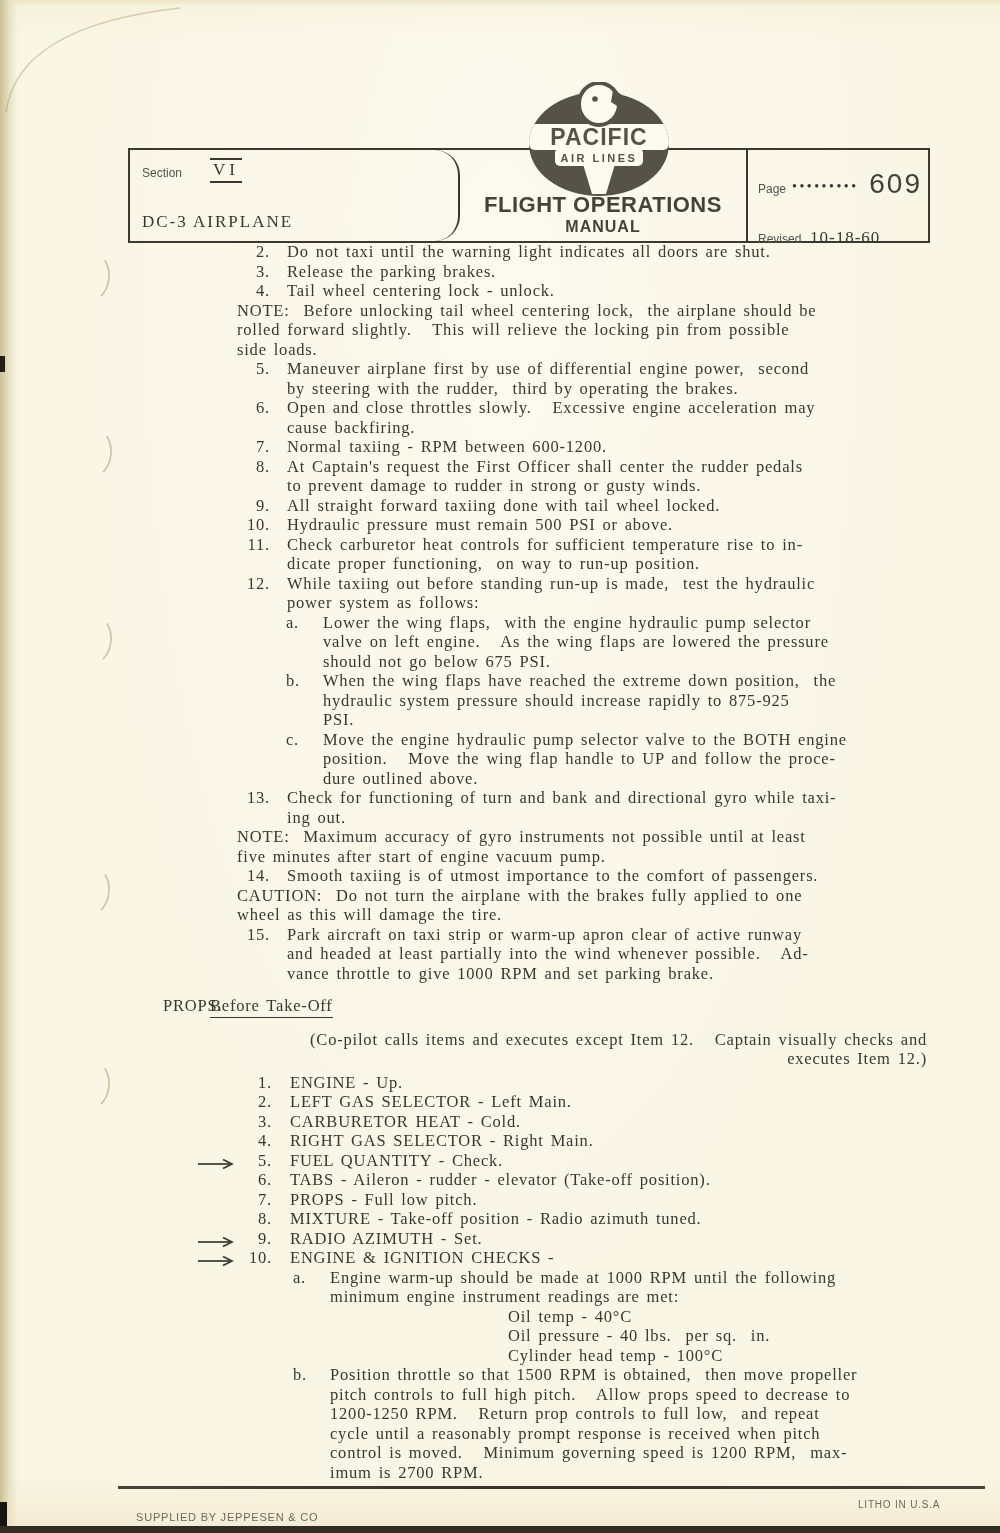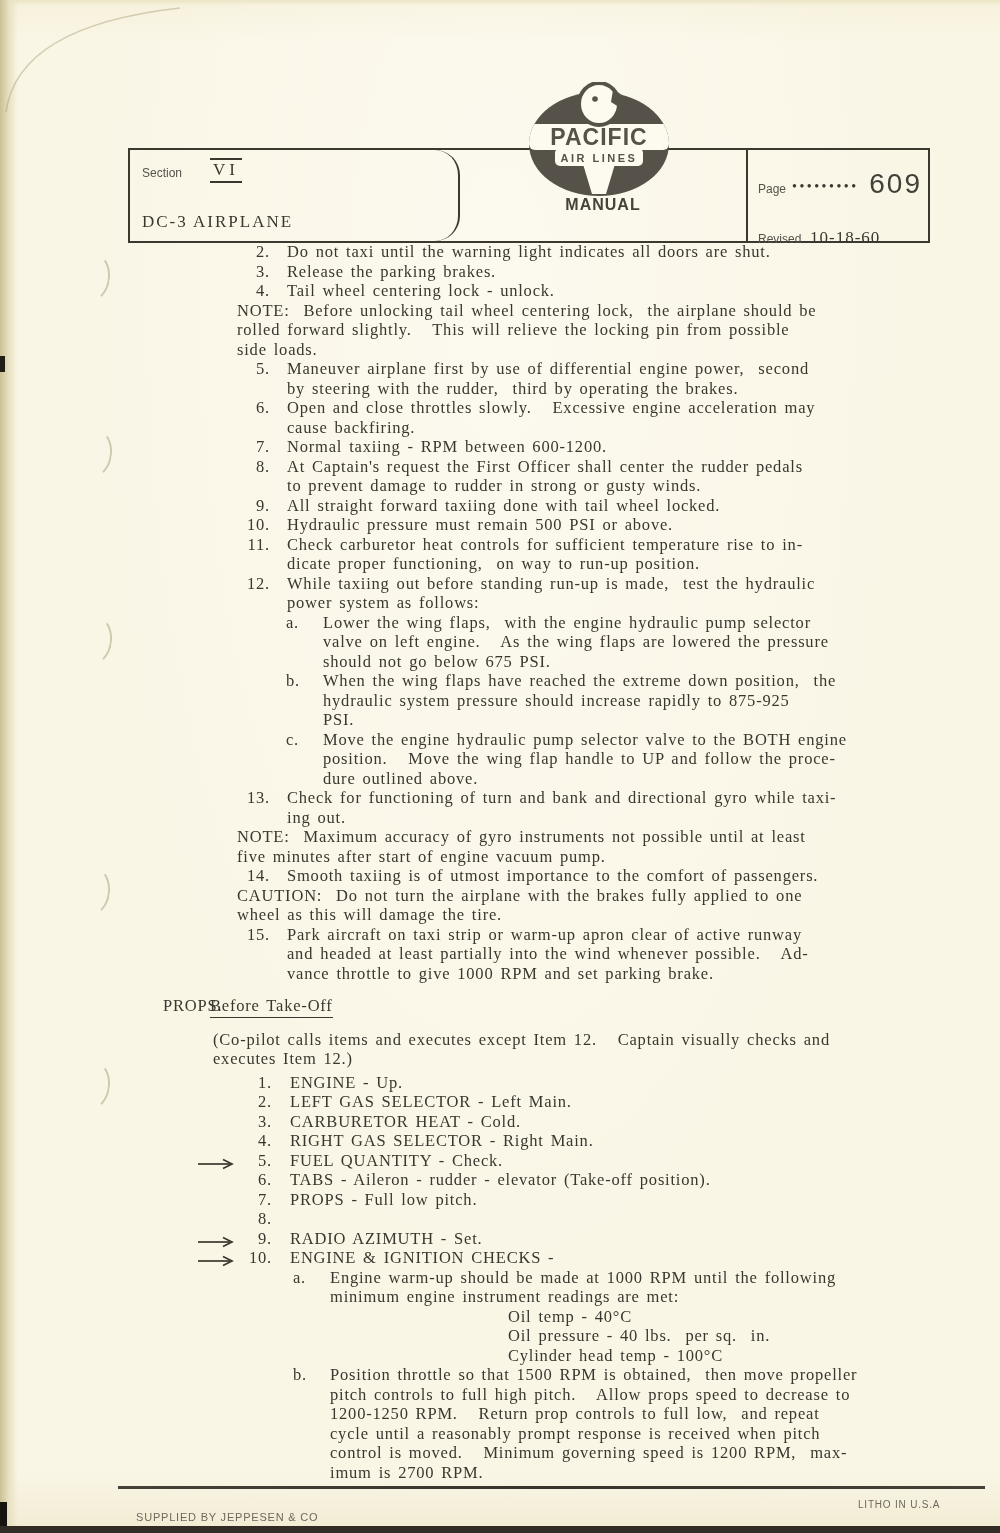--- a/index.html
+++ b/index.html
@@ -50,21 +50,21 @@
   .t-row{display:flex;}
   .t-num{width:33px;flex:none;text-align:right;}
   .t-txt{margin-left:17px;flex:none;}
   .t-note{margin-left:0;}
   .t-sub{display:flex;margin-left:49px;}
   .t-sub .s-ltr{width:20px;flex:none;}
   .t-sub .s-txt{margin-left:17px;flex:none;}
   .sec-head{margin:13px 0 0 -74px;display:flex;}
   .sec-num{width:46px;flex:none;}
   .sec-title{margin-left:1px;border-bottom:1.5px solid #3a372f;padding-bottom:1px;}
-  .intro{margin:12px 0 0 -24px;}
+  .intro{margin:12px 0 0 -24px;text-align:right;}
   .clist{margin-top:4px;}
   .c-row{display:flex;position:relative;}
   .c-num{width:35px;flex:none;text-align:right;}
   .c-txt{margin-left:18px;flex:none;}
   .arrow{position:absolute;left:-40px;top:4px;}
   .e-sub{display:flex;margin-left:56px;}
   .e-sub .s-ltr{width:20px;flex:none;}
   .e-sub .s-txt{margin-left:17px;flex:none;}
   .readings{margin-left:271px;}
   
@@ -93,20 +93,21 @@
   <div class="hole-arc" style="left:72px;top:1060px;"></div>
 
   <div class="header-box">
     <div class="hcell hcell1">
       <span class="lbl-small section-label">Section</span>
       <span class="section-value">VI</span>
       <span class="aircraft">DC-3 AIRPLANE</span>
     </div>
     <div class="hcell hcell2">
       <div class="manual-title">
+        <div class="l1">FLIGHT OPERATIONS</div>
         <div class="l2">MANUAL</div>
       </div>
     </div>
     <div class="hcell hcell3">
       <span class="lbl-small page-label">Page</span>
       <span class="page-dots">•••••••••</span>
       <span class="page-number">609</span>
       <span class="lbl-small revised-label">Revised</span>
       <span class="revised-date">10-18-60</span>
     </div>
@@ -237,20 +238,21 @@
       <div class="c-row">
           <span class="c-num">6.</span>
           <span class="c-txt lines">TABS - Aileron - rudder - elevator (Take-off position).</span>
         </div>
       <div class="c-row">
           <span class="c-num">7.</span>
           <span class="c-txt lines">PROPS - Full low pitch.</span>
         </div>
       <div class="c-row">
           <span class="c-num">8.</span>
+          <span class="c-txt lines">MIXTURE - Take-off position - Radio azimuth tuned.</span>
         </div>
       <div class="c-row">
         <span class="arrow"><svg width="38" height="12">
               <line x1="1" y1="6" x2="33" y2="6" stroke="#3a372f" stroke-width="1.7"></line>
               <path d="M26 1.5 L35 6 L26 10.5" fill="none" stroke="#3a372f" stroke-width="1.7"></path>
             </svg></span>
         <span class="c-num">9.</span>
           <span class="c-txt lines">RADIO AZIMUTH - Set.</span>
         </div>
       <div class="c-row">

